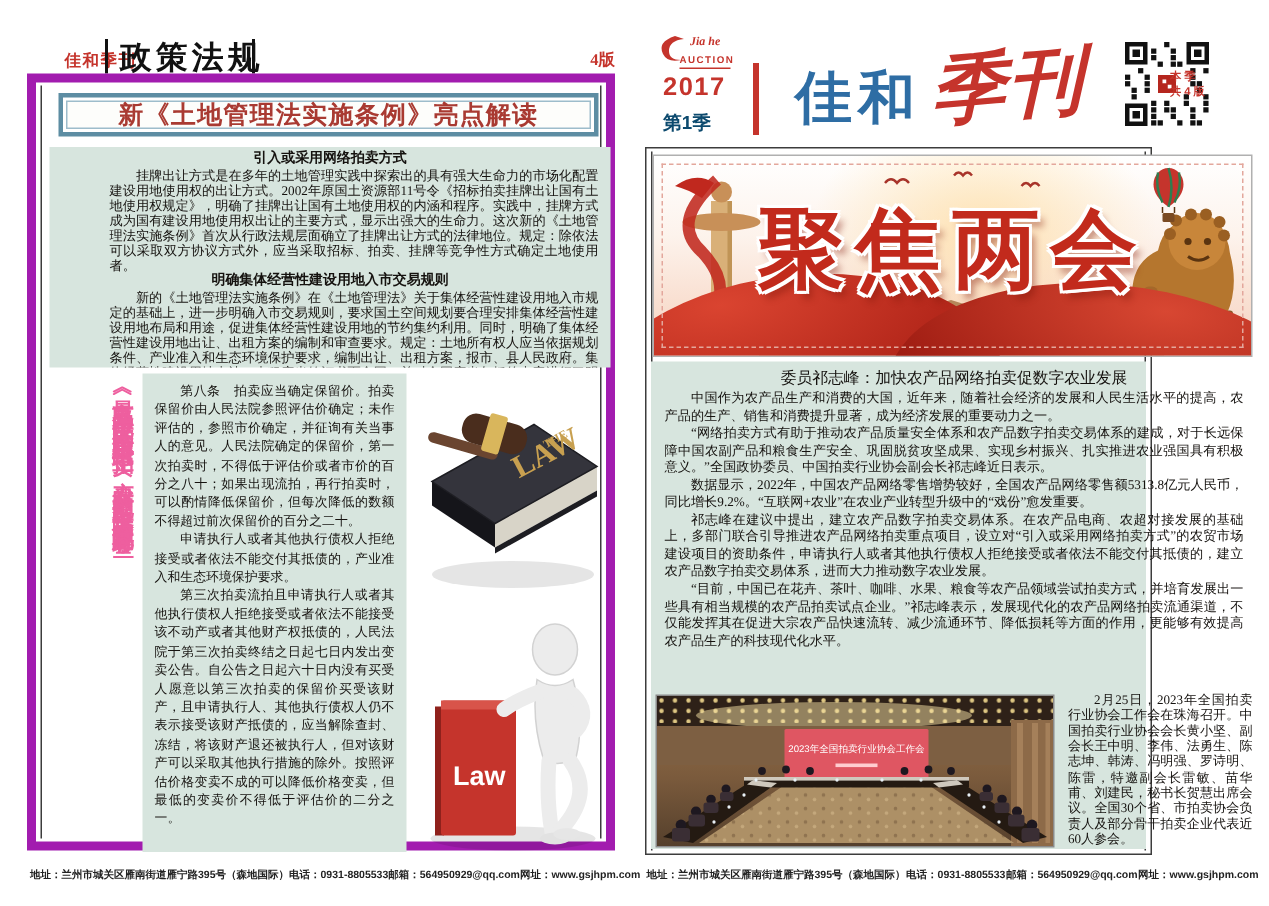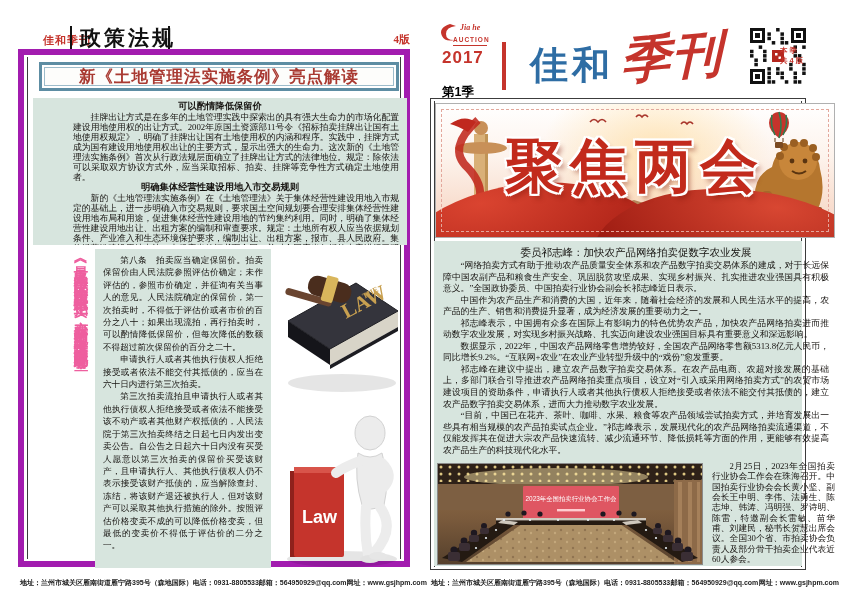--- a/index.html
+++ b/index.html
@@ -43,29 +43,29 @@
   .pl-img2 { position:absolute; left:254px; top:352px; width:128px; height:162px; }
 
   .footer { position:absolute; top:578px; display:flex; justify-content:space-between; align-items:center;
             font-family:"Liberation Sans","DejaVu Sans",sans-serif; font-size:7px; font-weight:bold; color:#222; white-space:nowrap; }
   .f-left { left:20px; width:392px; }
   .f-right { left:431px; width:408px; }
 
   
   .pr-logo { position:absolute; left:436px; top:18px; width:60px; height:32px; }
   .pr-year { position:absolute; left:442px; top:48px; font-family:"Liberation Sans","DejaVu Sans",sans-serif; font-weight:bold; font-size:17px; color:#c5342c; letter-spacing:1px; }
-  .pr-quarter { position:absolute; left:442px; top:84px; font-family:"Liberation Sans","DejaVu Sans",sans-serif; font-weight:bold; font-size:12.5px; color:#000000; }
+  .pr-quarter { position:absolute; left:442px; top:74px; font-family:"Liberation Sans","DejaVu Sans",sans-serif; font-weight:bold; font-size:12.5px; color:#0c4a6e; }
   .pr-redline { position:absolute; left:502px; top:42px; width:3.5px; height:48px; background:#c5342c; }
   .pr-mast-blue { position:absolute; left:530px; top:40px; font-size:38px; font-weight:bold; color:#2e6da4; letter-spacing:4px; }
   .pr-mast-red { position:absolute; left:620px; top:24px; font-size:50px; font-weight:bold; font-style:italic; color:#c5342c; transform:rotate(-5deg) skewX(-4deg); letter-spacing:2px; }
   .pr-qr { position:absolute; left:748px; top:26px; width:60px; height:60px; }
   .pr-issue { position:absolute; left:780px; top:46px; font-family:"Liberation Sans","DejaVu Sans",sans-serif; font-size:7.5px; font-weight:bold; color:#c5342c; line-height:10px; letter-spacing:2px; }
 
   
-  .pr-frame { position:absolute; left:430px; top:98px; width:376px; height:472px; border:1px solid #3c3c3c; background:#fff; }
+  .pr-frame { position:absolute; left:430px; top:98px; width:338px; height:472px; border:1px solid #3c3c3c; background:#fff; }
   .pr-greenbg { position:absolute; left:3px; right:3px; top:142px; bottom:3px; background:#d7e5de; }
 
   .banner { position:absolute; left:4px; top:4px; width:400px; height:135px; border:1px solid #b0b0b0;
             background:linear-gradient(180deg,#ffffff 0%,#fdf3ec 40%,#f9e0d2 72%,#f4d2c2 100%); overflow:hidden; }
   .banner-dash { position:absolute; inset:5px; border:1px dashed #e3a79c; z-index:6; }
   .banner-rays { position:absolute; left:95px; top:-35px; width:250px; height:165px;
                  background:radial-gradient(ellipse at center, rgba(255,214,140,.6), rgba(255,214,140,0) 65%); }
   .banner-title { position:absolute; left:0; right:0; top:24px; text-align:center; font-weight:bold; font-size:58px;
                   letter-spacing:7px; color:#c22a1c; z-index:5;
                   text-shadow:-2px 0 #fff,2px 0 #fff,0 -2px #fff,0 2px #fff,-2px -2px #fff,2px 2px #fff,-2px 2px #fff,2px -2px #fff,4px 5px 5px rgba(130,25,12,.45); }
@@ -101,31 +101,31 @@
 
   <div class="pl-frame">
     <div class="inner-v il-l"></div>
     <div class="inner-v il-r"></div>
 
     <div class="pl-headline">
       <span>新《土地管理法实施条例》亮点解读</span>
     </div>
 
     <div class="green pl-top">
-      <p class="sub">可以酌情降低保留价</p>
+      <p class="sub">引入或采用网络拍卖方式</p>
       <p class="jp">挂牌出让方式是在多年的土地管理实践中探索出的具有强大生命力的市场化配置建设用地使用权的出让方式。2002年原国土资源部11号令《招标拍卖挂牌出让国有土地使用权规定》，明确了挂牌出让国有土地使用权的内涵和程序。实践中，挂牌方式成为国有建设用地使用权出让的主要方式，显示出强大的生命力。这次新的《土地管理法实施条例》首次从行政法规层面确立了挂牌出让方式的法律地位。规定：除依法可以采取双方协议方式外，应当采取招标、拍卖、挂牌等竞争性方式确定土地使用者。</p>
       <p class="sub">明确集体经营性建设用地入市交易规则</p>
       <p class="jp">新的《土地管理法实施条例》在《土地管理法》关于集体经营性建设用地入市规定的基础上，进一步明确入市交易规则，要求国土空间规划要合理安排集体经营性建设用地布局和用途，促进集体经营性建设用地的节约集约利用。同时，明确了集体经营性建设用地出让、出租方案的编制和审查要求。规定：土地所有权人应当依据规划条件、产业准入和生态环境保护要求，编制出让、出租方案，报市、县人民政府。集体经营性建设用地出让、出租应当签订书面合同，并对合同应当包括的内容进行了明确的规定。对通过出让方式取得的集体经营性建设用地再转让的，也应当签订书面合同，并通知土地所有权人。</p>
     </div>
 
     <div class="pl-question">《最高人民法院关于人民法院民事执行中拍卖、变卖财产的规定》中关于降价的规定有哪些？</div>
 
     <div class="green pl-answer">
       <p class="jp">第八条　拍卖应当确定保留价。拍卖保留价由人民法院参照评估价确定；未作评估的，参照市价确定，并征询有关当事人的意见。人民法院确定的保留价，第一次拍卖时，不得低于评估价或者市价的百分之八十；如果出现流拍，再行拍卖时，可以酌情降低保留价，但每次降低的数额不得超过前次保留价的百分之二十。</p>
-      <p class="jp">申请执行人或者其他执行债权人拒绝接受或者依法不能交付其抵债的，应当在六十日内进行第三次拍卖。</p>
+      <p class="jp">申请执行人或者其他执行债权人拒绝接受或者依法不能交付其抵债的，产业准入和生态环境保护要求。</p>
       <p class="jp">第三次拍卖流拍且申请执行人或者其他执行债权人拒绝接受或者依法不能接受该不动产或者其他财产权抵债的，人民法院于第三次拍卖终结之日起七日内发出变卖公告。自公告之日起六十日内没有买受人愿意以第三次拍卖的保留价买受该财产，且申请执行人、其他执行债权人仍不表示接受该财产抵债的，应当解除查封、冻结，将该财产退还被执行人，但对该财产可以采取其他执行措施的除外。按照评估价格变卖不成的可以降低价格变卖，但最低的变卖价不得低于评估价的二分之一。</p>
     </div>
 
     <div class="pl-img1">
       <svg width="132" height="150" viewBox="0 0 132 150">
         <ellipse cx="66" cy="130" rx="54" ry="9" fill="#000" opacity="0.10"></ellipse>
         <polygon points="12,84 54,112 54,96 12,68" fill="#15151a"></polygon>
         <polygon points="54,112 122,74 122,58 54,96" fill="#d8d4c8"></polygon>
         <polygon points="54,116 122,78 122,74 54,112" fill="#1d1d22"></polygon>
         <polygon points="12,68 80,30 122,58 54,96" fill="#34343c" stroke="#1d1d22" stroke-width="1"></polygon>
@@ -309,23 +309,22 @@
       <div class="mtn"></div>
       <div class="silk silk-l"></div>
       <div class="silk silk-r"></div>
 
       <div class="banner-title">聚焦两会</div>
       <div class="banner-dash"></div>
     </div>
 
     <div class="pr-article">
       <p class="headline">委员祁志峰：加快农产品网络拍卖促数字农业发展</p>
+      <p class="jp">中国作为农产品生产和消费的大国，近年来，随着社会经济的发展和人民生活水平的提高，农产品的生产、销售和消费提升显著，成为经济发展的重要动力之一。</p>
       <p class="jp">“网络拍卖方式有助于推动农产品质量安全体系和农产品数字拍卖交易体系的建成，对于长远保障中国农副产品和粮食生产安全、巩固脱贫攻坚成果、实现乡村振兴、扎实推进农业强国具有积极意义。”全国政协委员、中国拍卖行业协会副会长祁志峰近日表示。</p>
-      <p class="jp">中国作为农产品生产和消费的大国，近年来，随着社会经济的发展和人民生活水平的提高，农产品的生产、销售和消费提升显著，成为经济发展的重要动力之一。</p>
-      <p class="jp">祁志峰表示，中国拥有众多在国际上有影响力的特色优势农产品，加快农产品网络拍卖进而推动数字农业发展，对实现乡村振兴战略、扎实迈向建设农业强国目标具有重要意义和深远影响。</p>
       <p class="jp">数据显示，2022年，中国农产品网络零售增势较好，全国农产品网络零售额5313.8亿元人民币，同比增长9.2%。“互联网+农业”在农业产业转型升级中的“戏份”愈发重要。</p>
       <p class="jp">祁志峰在建议中提出，建立农产品数字拍卖交易体系。在农产品电商、农超对接发展的基础上，多部门联合引导推进农产品网络拍卖重点项目，设立对“引入或采用网络拍卖方式”的农贸市场建设项目的资助条件，申请执行人或者其他执行债权人拒绝接受或者依法不能交付其抵债的，建立农产品数字拍卖交易体系，进而大力推动数字农业发展。</p>
       <p class="jp">“目前，中国已在花卉、茶叶、咖啡、水果、粮食等农产品领域尝试拍卖方式，并培育发展出一些具有相当规模的农产品拍卖试点企业。”祁志峰表示，发展现代化的农产品网络拍卖流通渠道，不仅能发挥其在促进大宗农产品快速流转、减少流通环节、降低损耗等方面的作用，更能够有效提高农产品生产的科技现代化水平。</p>
     </div>
 
     <div class="pr-photo">
       <svg width="264" height="100" viewBox="0 0 264 100">
         <defs>
           <linearGradient id="roomg" x1="0" y1="0" x2="0" y2="1">
             <stop offset="0" stop-color="#3f2e20"></stop>

